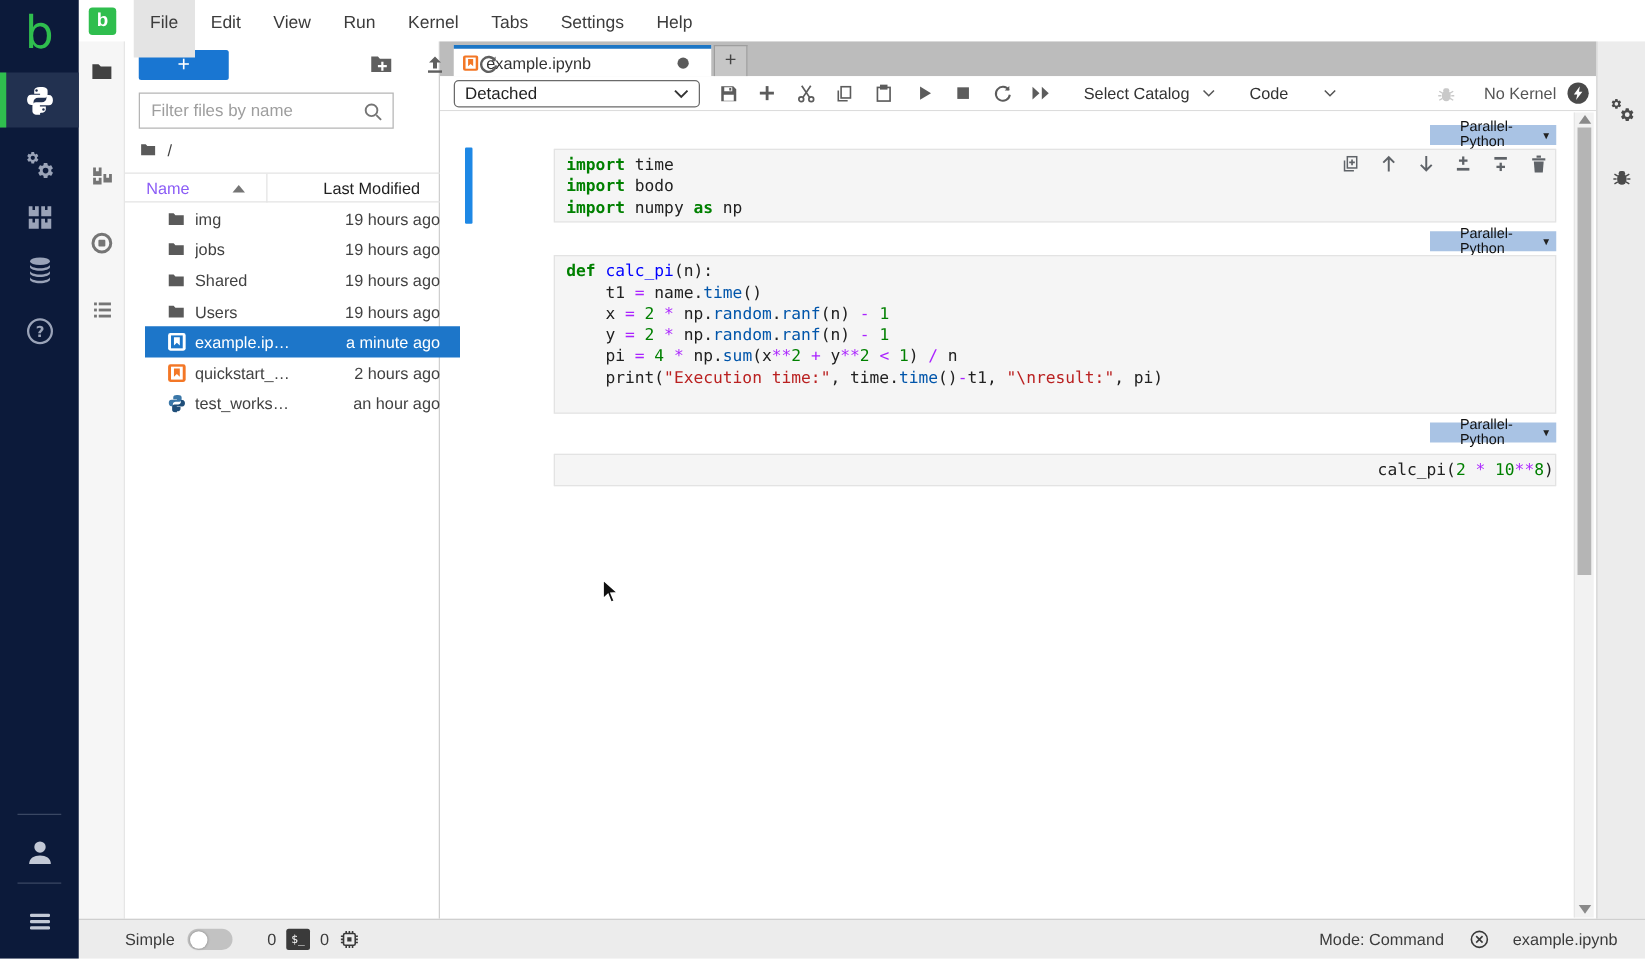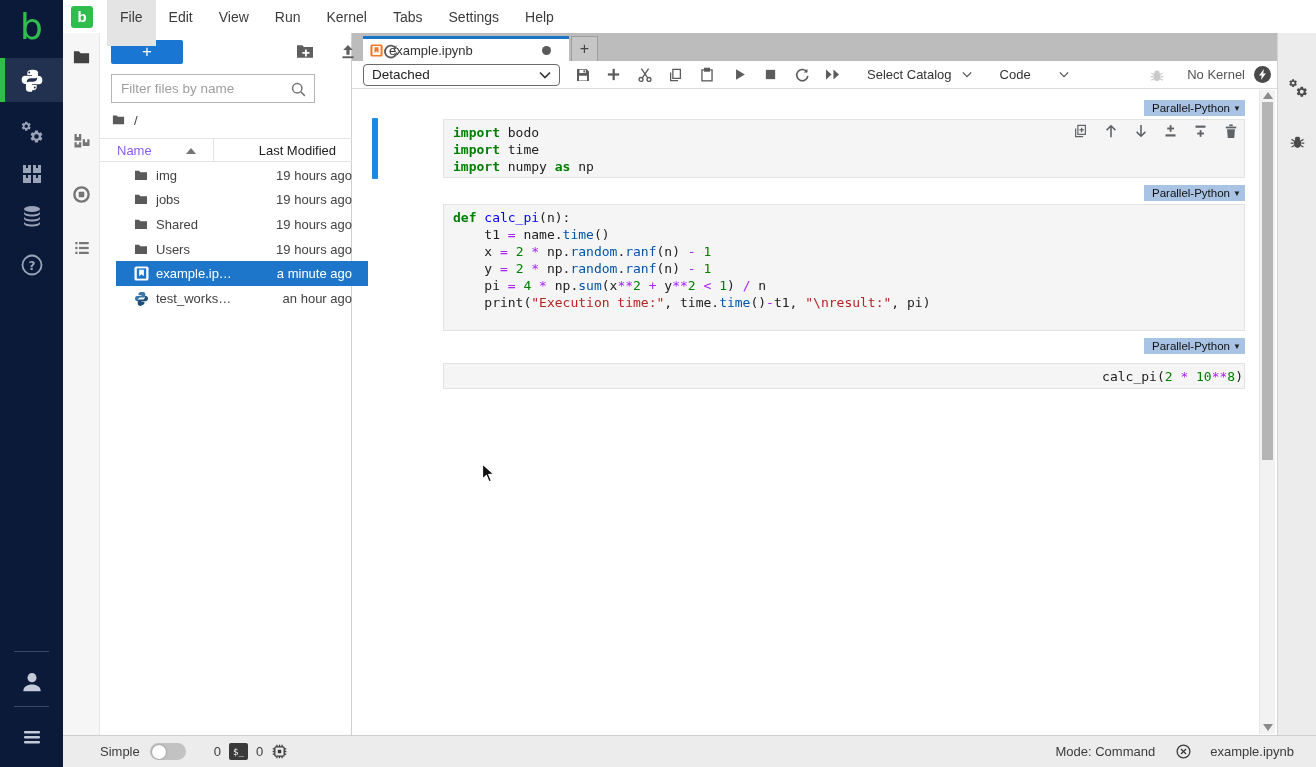--- a/index.html
+++ b/index.html
@@ -62,21 +62,21 @@
   .kernel-select { margin-left:11px; width:197px; height:22px; border:1.5px solid #6a6a6a; border-radius:4px; display:flex; align-items:center; padding:0 8px; font-size:13.5px; color:#222; }
   .kernel-select .chev { margin-left:auto; color:#333; }
   .tb-ic { color:#5c5c5c; margin-left:14px; width:17px; display:flex; justify-content:center; }
   .tb-label { font-size:13px; color:#333; }
   .tb-chev { color:#555; margin-left:10px; }
   .bug-faded { color:#c9c9c9; margin-left:auto; }
   .no-kernel { font-size:13px; color:#555; margin-left:22px; }
   .kernel-ind { width:17px; height:17px; border-radius:50%; background:#4a4a4a; margin:0 6px 0 9px; display:flex; align-items:center; justify-content:center; }
 
   .nb-content { position:absolute; left:0; top:56px; width:925px; height:646px; background:#fff; overflow:hidden; }
-  .cell-head { position:absolute; right:32px; width:101px; height:16px; background:#a9c3e4; display:flex; align-items:center; padding:0 4px 0 8px; font-size:11.5px; color:#111; }
+  .cell-head { position:absolute; right:32px; width:101px; height:16px; background:#a9c3e4; display:flex; align-items:center; padding:0 4px 0 24px; font-size:11.5px; color:#111; }
   .cell-head .hv { margin-left:auto; font-size:8px; font-weight:bold; color:#222; }
   .code-box { position:absolute; left:91px; width:802px; background:#f5f5f5; border:1px solid #e3e3e3; padding:4px 1px 4px 9px; }
   .cm-line { font-family:"DejaVu Sans Mono","Liberation Mono",monospace; font-size:13px; line-height:17px; white-space:pre; color:#212121; }
   .active-bar { position:absolute; left:20px; width:6px; background:#1e88e5; border-radius:1px; }
   .tk-kw { color:#008000; font-weight:bold; }
   .tk-def { color:#0000ff; }
   .tk-op { color:#aa22ff; }
   .tk-num { color:#008000; }
   .tk-str { color:#ba2121; }
   .tk-prop { color:#0055aa; }
@@ -328,20 +328,31 @@
             <rect x="0.5" y="0.5" width="15" height="15" rx="2" fill="#fff"></rect>
             <rect x="3" y="2.5" width="10" height="11" fill="#1d76c9"></rect>
             <path d="M5.5 4v7l2.5-2.2L10.5 11V4z" fill="#fff"></path>
           </svg>
       </span>
       <span class="f-name">example.ip…</span>
       <span class="f-time">a minute ago</span>
     </div>
     <div class="fb-row">
       <span class="f-ic">
+        <svg width="15" height="15" viewBox="0 0 16 16">
+            <rect x="0.5" y="0.5" width="15" height="15" rx="2" fill="#f37726"></rect>
+            <rect x="3" y="2.5" width="10" height="11" fill="#fff"></rect>
+            <path d="M5.5 4v7l2.5-2.2L10.5 11V4z" fill="#f37726"></path>
+          </svg>
+      </span>
+      <span class="f-name">quickstart_…</span>
+      <span class="f-time">2 hours ago</span>
+    </div>
+    <div class="fb-row">
+      <span class="f-ic">
         <svg width="15" height="15" viewBox="0 0 32 32">
           <path fill="#3b77a8" d="M15.9 2.2c-3.6 0-6.1 1.3-6.1 3.9v3.1h6.3v1.2H6.7c-2.8 0-4.5 2.1-4.5 5.4 0 3.3 1.6 5.5 4.4 5.5h2.5v-3.1c0-2.6 2.2-4.5 4.9-4.5h6.2c2.3 0 3.9-1.6 3.9-3.9V6.1c0-2.6-2.7-3.9-6.3-3.9h-1.9z"></path>
           <path fill="#1f4e79" d="M16.1 29.8c3.6 0 6.1-1.3 6.1-3.9v-3.1h-6.3v-1.2h9.4c2.8 0 4.5-2.1 4.5-5.4 0-3.3-1.6-5.5-4.4-5.5h-2.5v3.1c0 2.6-2.2 4.5-4.9 4.5h-6.2c-2.3 0-3.9 1.6-3.9 3.9v5.7c0 2.6 2.7 3.9 6.3 3.9h1.9z"></path>
         </svg>
       </span>
       <span class="f-name">test_works…</span>
       <span class="f-time">an hour ago</span>
     </div>
   </div>
 </section>
@@ -456,22 +467,22 @@
   </div>
 
   <div class="nb-content">
 
     <div class="cell-head" style="top:11px;">
       <span>Parallel-Python</span>
         <span class="hv">▼</span>
     </div>
     <div class="active-bar" style="top:29px; height:61px;"></div>
     <div class="code-box" style="top:30px; height:59px;">
+        <div class="cm-line"><span class="tk-kw">import</span><span class="tk-pl"> time</span></div>
         <div class="cm-line"><span class="tk-kw">import</span><span class="tk-pl"> bodo</span></div>
-        <div class="cm-line"><span class="tk-kw">import</span><span class="tk-pl"> time</span></div>
         <div class="cm-line"><span class="tk-kw">import</span><span class="tk-pl"> numpy </span><span class="tk-kw">as</span><span class="tk-pl"> np</span></div>
       </div>
     <div class="cell-tools">
       <span>
         <svg width="15" height="16" viewBox="0 0 20 20" fill="none" stroke="currentColor" stroke-width="1.6">
             <rect x="6.5" y="2.5" width="10" height="12"></rect>
             <path d="M3.5 6.5v11h10"></path>
             <path d="M11.5 5.5v6M8.5 8.5h6" stroke-width="1.8"></path>
           </svg>
       </span>

